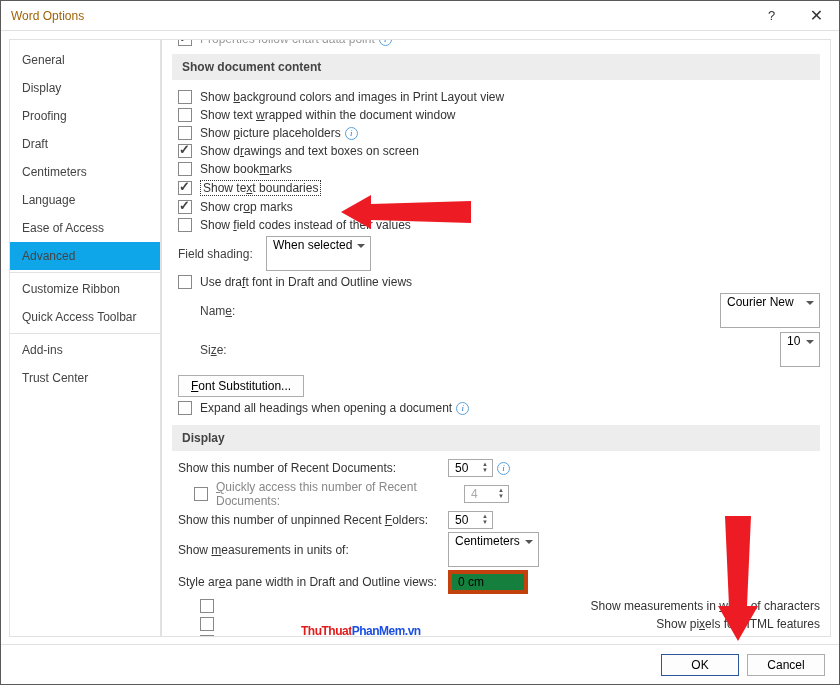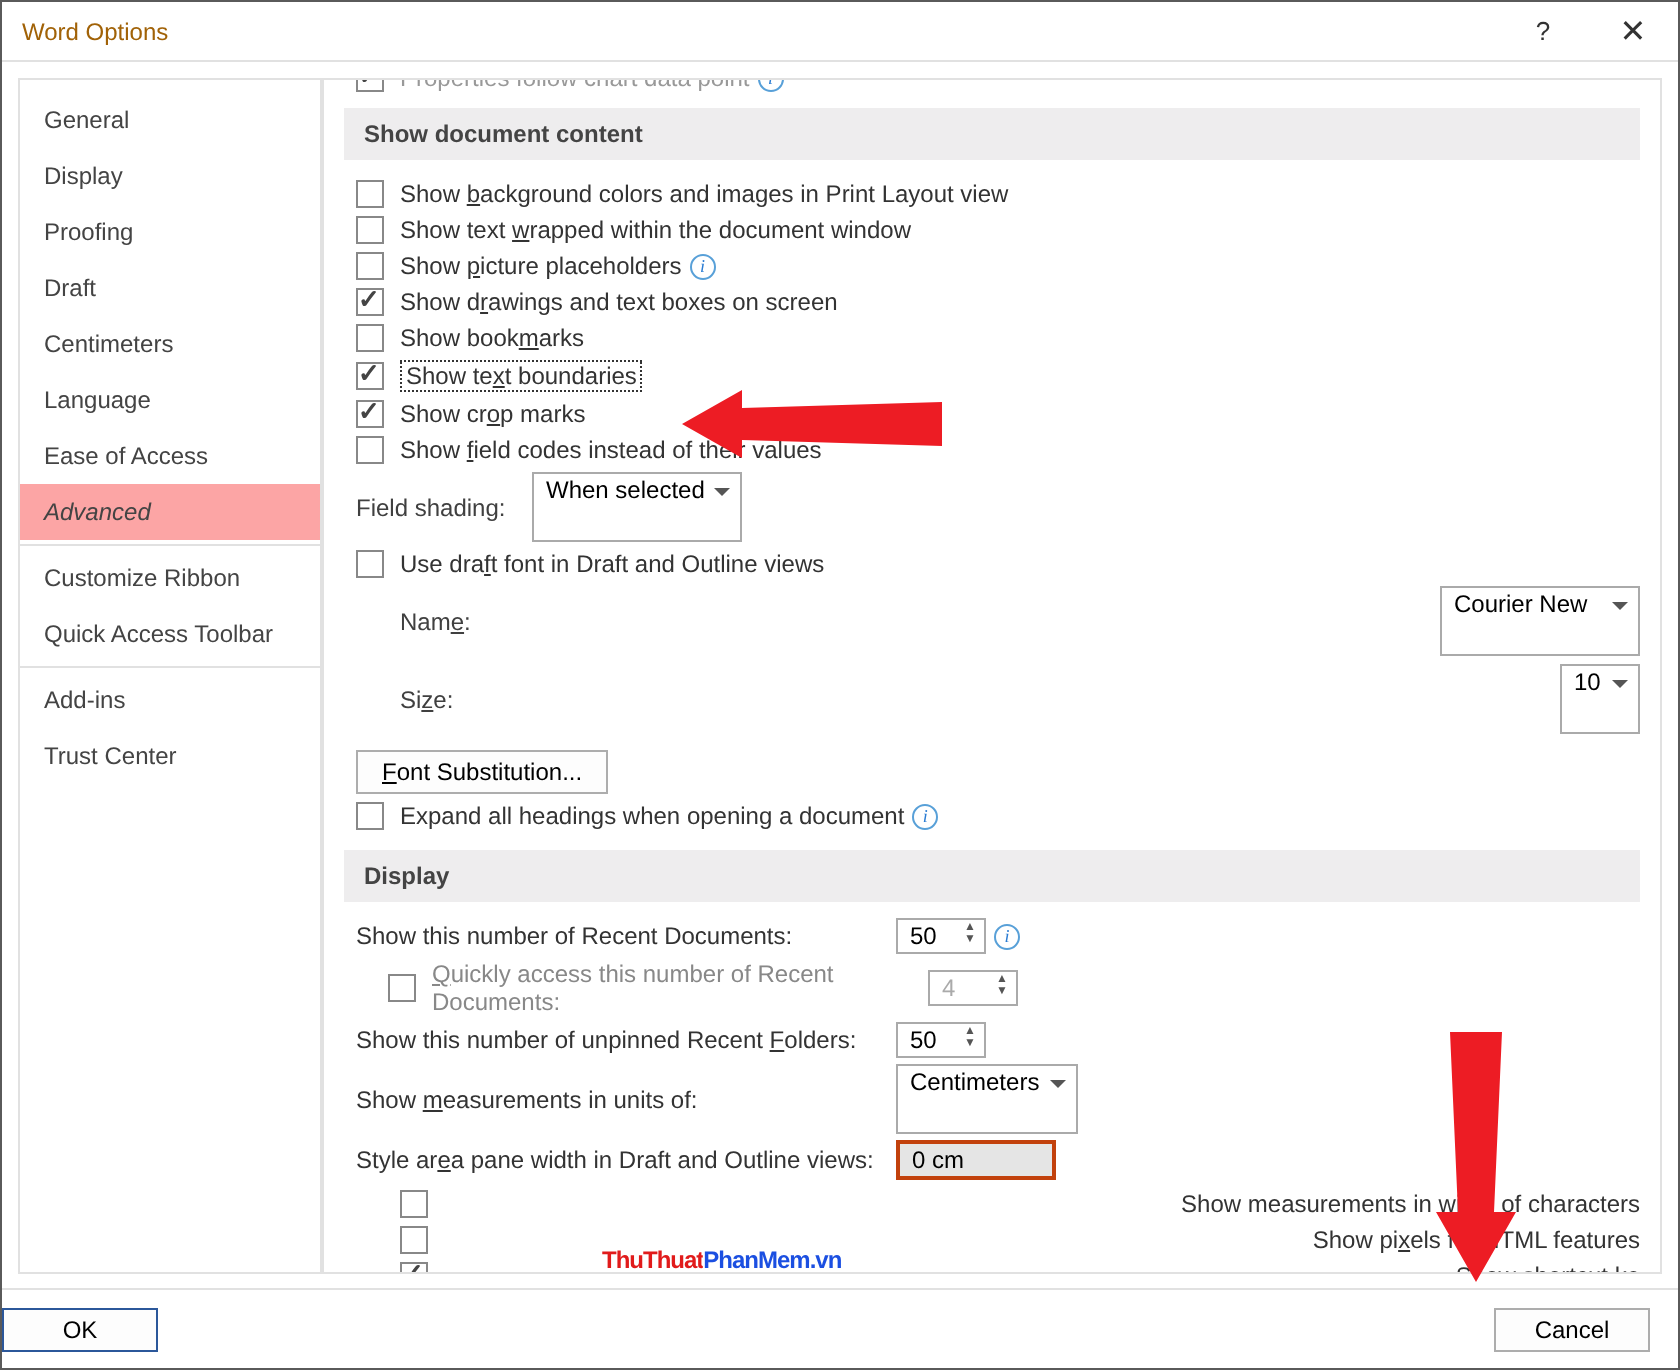--- a/index.html
+++ b/index.html
@@ -4,21 +4,21 @@
 <style>
 * { box-sizing: border-box; margin: 0; padding: 0; font-family: "Segoe UI", Tahoma, sans-serif; font-size: 12px; }
 body { background: #fff; width: 840px; height: 685px; overflow: hidden; position: relative; border: 1px solid #5a5a5a; }
 .titlebar { height: 30px; display: flex; align-items: center; padding-left: 10px; border-bottom: 1px solid #e1e1e1; }
 .titlebar-title { flex: 1; font-size: 12px; color: #a16207; }
 .titlebar-btn { width: 45px; height: 30px; display: flex; align-items: center; justify-content: center; color: #333; font-size: 13px; }
 .titlebar-btn.closebtn { font-size: 16px; font-weight: 300; }
 .main { display: flex; height: 614px; }
 .sidebar { width: 152px; background: #fff; border-right: 1px solid #e1e1e1; padding-top: 6px; margin: 8px 0 8px 8px; border: 1px solid #e1e1e1; }
 .sidebar-item { padding: 7px 12px; color: #444; cursor: default; }
-.sidebar-item.active { background: #fca5a5; font-style: italic; }
+.sidebar-item.active { background: #0ea5e9; }
 .sidebar-sep { border-top: 1px solid #e1e1e1; margin: 2px 0; }
 .content-wrap { flex: 1; position: relative; margin: 8px 8px 8px 0; border: 1px solid #e1e1e1; }
 .content { height: 100%; overflow-y: scroll; padding: 0 10px 10px 10px; }
 .content::-webkit-scrollbar { width: 17px; }
 .content::-webkit-scrollbar-track { background: #f0f0f0; }
 .content::-webkit-scrollbar-thumb { background: #c1c1c1; }
 .content::-webkit-scrollbar-button { background: #f0f0f0; height: 17px; border: 1px solid #d4d4d4; }
 .row { display: flex; align-items: center; padding: 2px 0; margin-left: 6px; }
 .row.indent1 { margin-left: 28px; justify-content: space-between; }
 .checkbox { width: 14px; height: 14px; border: 1px solid #888; margin-right: 8px; position: relative; flex-shrink: 0; background: #fff; }
@@ -29,26 +29,26 @@
 .info-icon { display: inline-block; width: 13px; height: 13px; border: 1px solid #58a0d8; border-radius: 50%; color: #2b7cd3; font-size: 9px; text-align: center; line-height: 11px; margin-left: 4px; font-style: italic; font-family: serif; }
 .highlight { border: 1px dotted #333; padding: 0 2px; }
 .dropdown { border: 1px solid #aaa; background: #fff; padding: 1px 18px 18px 6px; position: relative; display: inline-block; min-width: 60px; }
 .dropdown::after { content: ""; position: absolute; right: 5px; top: 7px; width: 0; height: 0; border-left: 4px solid transparent; border-right: 4px solid transparent; border-top: 4px solid #555; }
 .spinner-box { border: 1px solid #aaa; background: #fff; padding: 1px 16px 1px 6px; position: relative; display: inline-block; min-width: 45px; }
 .spinner-box .sp-up, .spinner-box .sp-dn { position: absolute; right: 1px; width: 12px; height: 8px; font-size: 6px; text-align: center; }
 .spinner-box .sp-up { top: 1px; }
 .spinner-box .sp-dn { bottom: 1px; }
 .spinner-box .sp-up::before { content: "▲"; color: #555; }
 .spinner-box .sp-dn::before { content: "▼"; color: #555; }
-.textbox { border: 2px solid #c2410c; background: #e5e5e5; padding: 1px 6px; display: inline-block; min-width: 80px; }
+.textbox { border: 4px solid #c2410c; background: #15803d; padding: 1px 6px; display: inline-block; min-width: 80px; }
 .btn { border: 1px solid #adadad; background: #fdfdfd; padding: 3px 12px; display: inline-block; }
 .field-label { display: inline-block; min-width: 68px; color: #404040; }
 .form-row { display: flex; align-items: center; margin: 3px 6px; }
 .form-row .fl { width: 270px; color: #333; }
-.footer { position: absolute; bottom: 0; left: 0; right: 0; height: 40px; border-top: 1px solid #e1e1e1; display: flex; justify-content: space-between; align-items: center; padding-right: 14px; gap: 8px; background: #fff; }
+.footer { position: absolute; bottom: 0; left: 0; right: 0; height: 40px; border-top: 1px solid #e1e1e1; display: flex; justify-content: flex-end; align-items: center; padding-right: 14px; gap: 8px; background: #fff; }
 .footer .btn { width: 78px; text-align: center; }
 .footer .btn.primary { border: 1px solid #2b579a; }
 .arrow { position: absolute; pointer-events: none; z-index: 50; }
 .watermark { position: absolute; left: 300px; top: 612px; font-size: 24px; font-weight: 800; letter-spacing: -0.5px; z-index: 60; pointer-events: none; white-space: nowrap; }
 .watermark .wm1 { color: #e11b1b; -webkit-text-stroke: 2px #fff; paint-order: stroke fill; }
 .watermark .wm2 { color: #1b4fe1; -webkit-text-stroke: 2px #fff; paint-order: stroke fill; }
 .watermark .wm3 { color: #1b4fe1; -webkit-text-stroke: 2px #fff; paint-order: stroke fill; }
 .toprow { display:flex; align-items:center; margin:2px 6px; }
 </style>
 </head>

